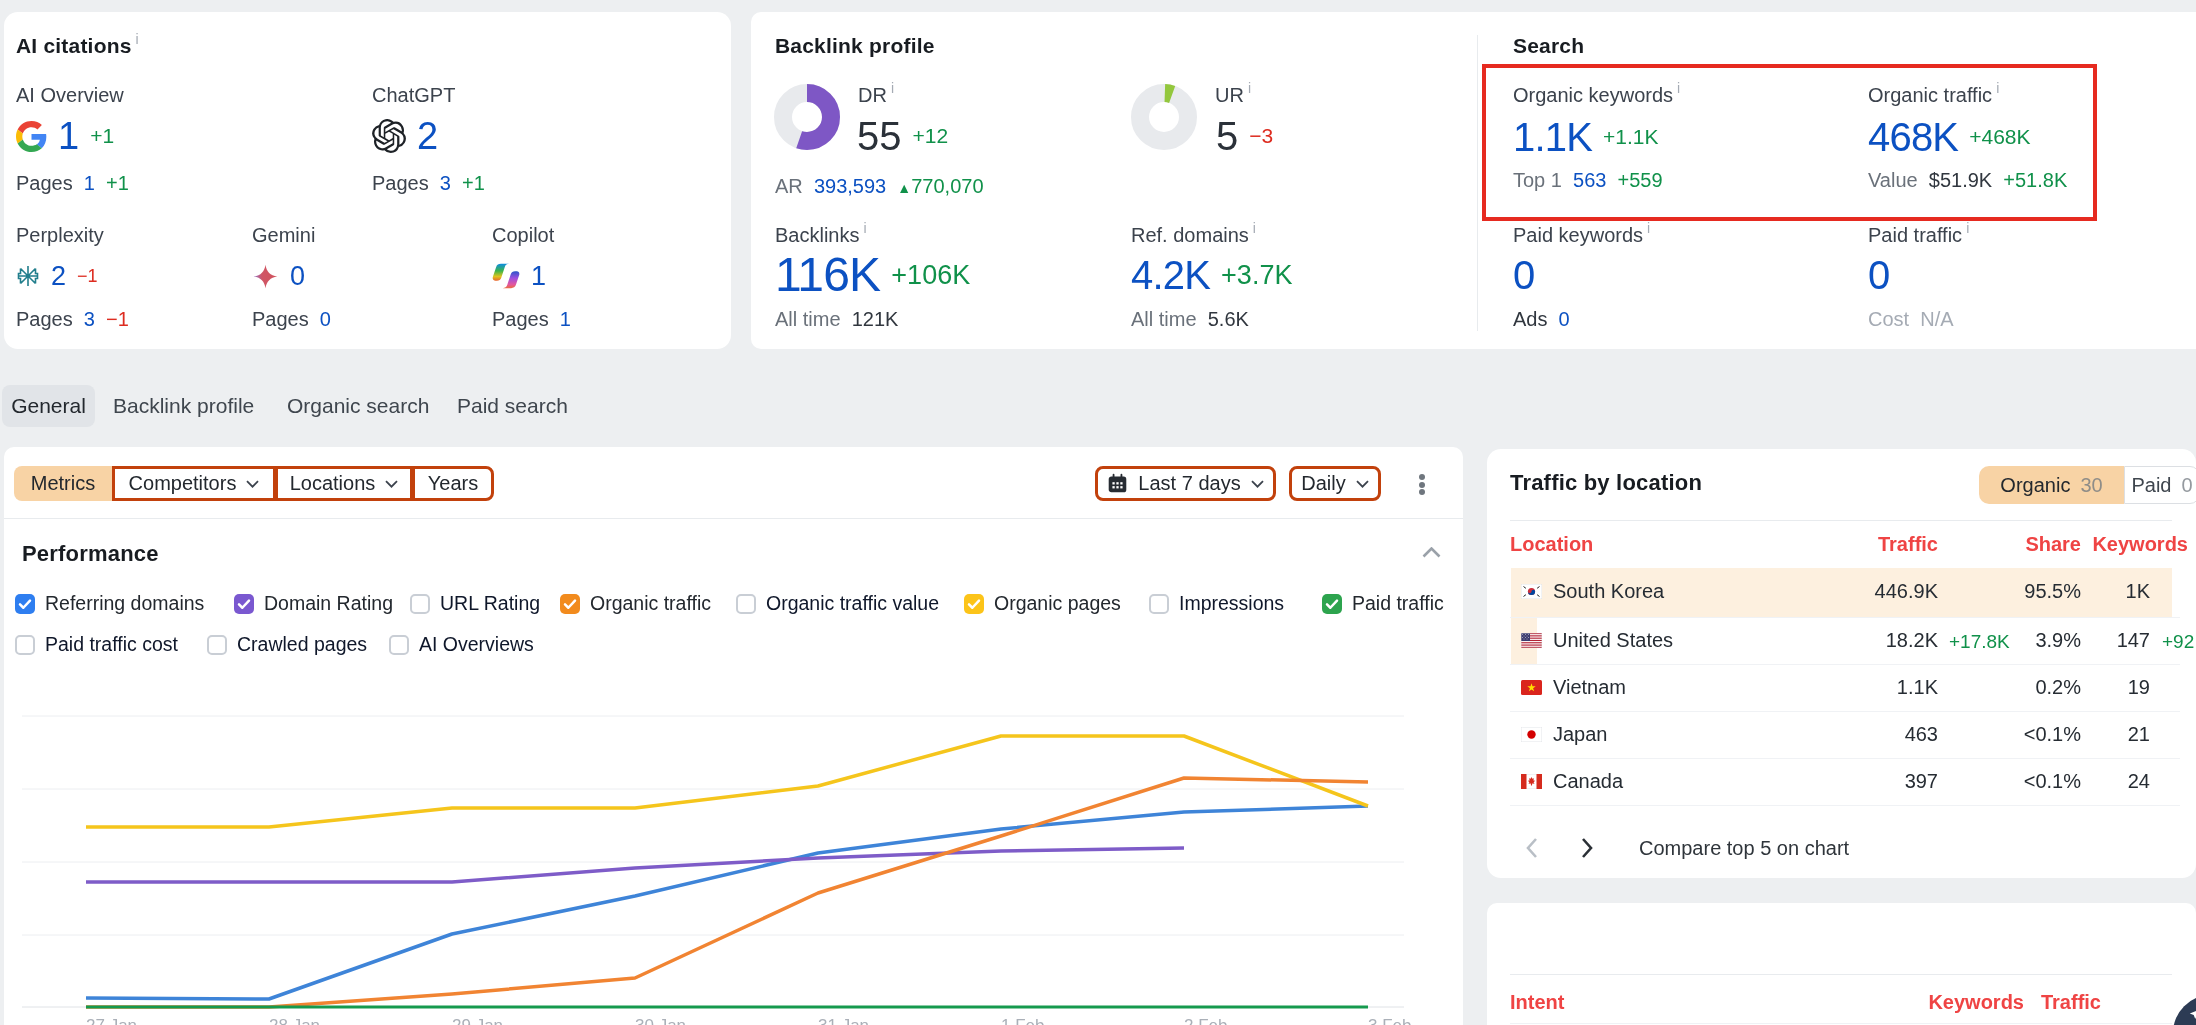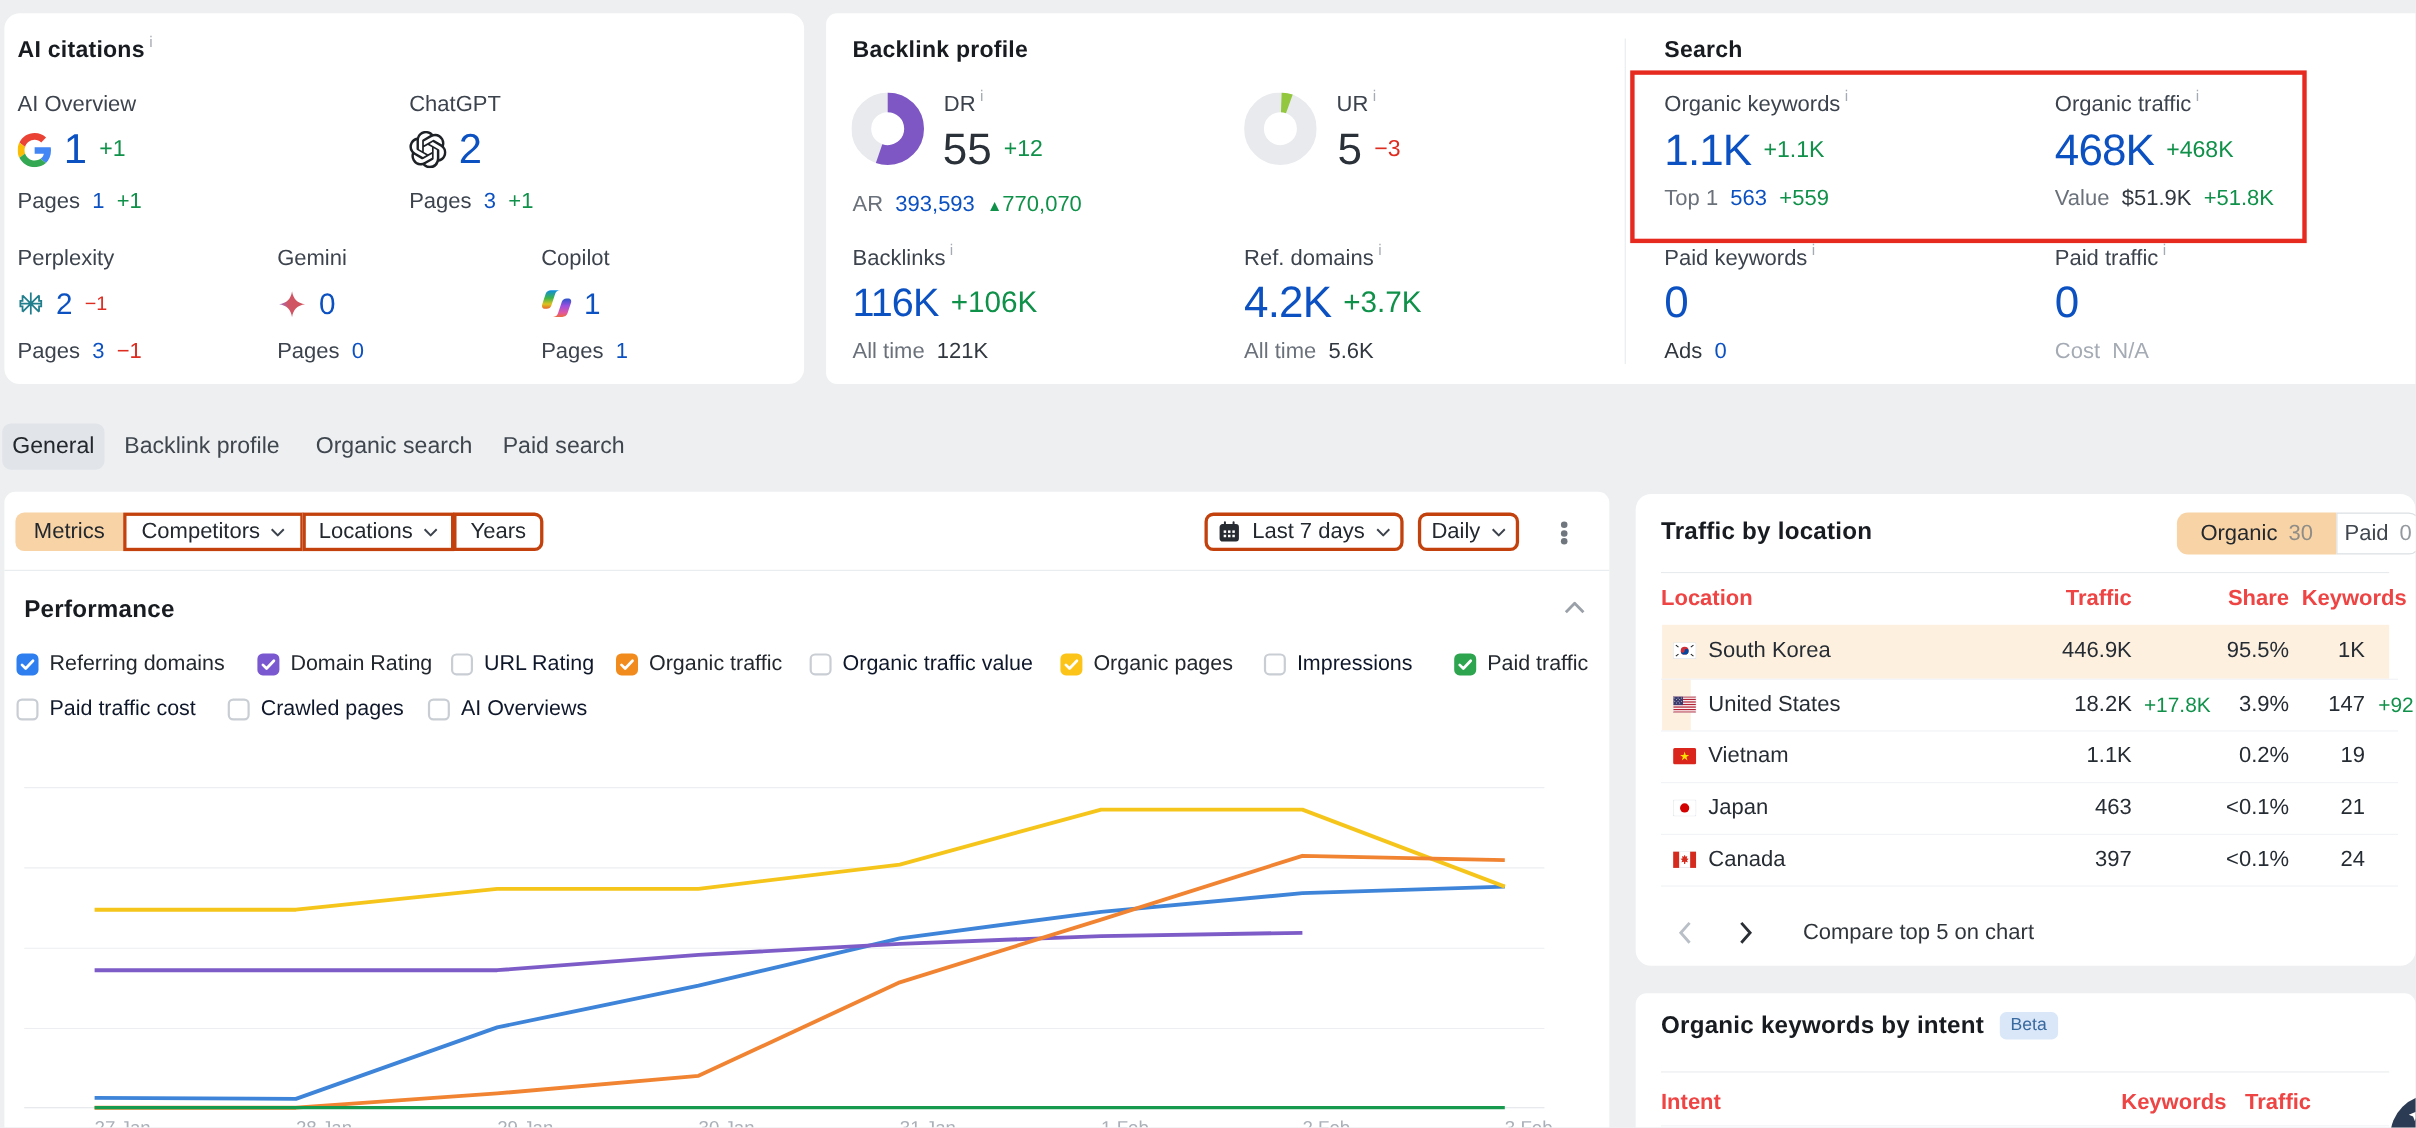--- a/index.html
+++ b/index.html
@@ -125,21 +125,21 @@
       <circle cx="33" cy="33" r="24" fill="none" stroke="#93c73d" stroke-width="18" stroke-dasharray="7.5 150.8" transform="rotate(-88 33 33)"></circle>
     </svg>
   <div class="a lbl" style="left:464px;top:72px">UR<span class="i">i</span></div>
   <div class="a vrow" style="left:465px;top:107px;height:34px">
       <span style="font-size:40px;color:#2b3139;line-height:34px">5</span>
       <span class="d21 rd">−3</span>
     </div>
 
   <div class="a lbl" style="left:24px;top:212px">Backlinks<span class="i">i</span></div>
   <div class="a vrow" style="left:24px;top:245px;height:36px">
-      <span style="font-size:36px;color:#0c51c2;line-height:36px;letter-spacing:-0.8px">116K</span>
+      <span style="font-size:48px;color:#0c51c2;line-height:36px;letter-spacing:-0.8px">116K</span>
       <span class="d27 gr">+106K</span>
     </div>
   <div class="a lbl" style="left:24px;top:296px"><span class="g">All time</span>&nbsp;&nbsp;<span style="color:#31373f">121K</span></div>
 
   <div class="a lbl" style="left:380px;top:212px">Ref. domains<span class="i">i</span></div>
   <div class="a vrow" style="left:380px;top:245px;height:36px">
       <span style="font-size:40px;color:#0c51c2;line-height:36px;letter-spacing:-0.8px">4.2K</span>
       <span class="d27 gr">+3.7K</span>
     </div>
   <div class="a lbl" style="left:380px;top:296px"><span class="g">All time</span>&nbsp;&nbsp;<span style="color:#31373f">5.6K</span></div>
@@ -402,24 +402,20 @@
   <svg class="a" width="13" height="22" viewBox="0 0 13 22" style="left:38px;top:388px" fill="none" stroke="#b9bfc6" stroke-width="2.6">
       <path d="M11 2L3 11l8 9"></path>
     </svg>
   <svg class="a" width="13" height="22" viewBox="0 0 13 22" style="left:94px;top:388px" fill="none" stroke="#2b3036" stroke-width="2.6">
       <path d="M2 2l8 9-8 9"></path>
     </svg>
   <div class="a td" style="left:152px;top:388px;color:#2f353b">Compare top 5 on chart</div>
 </div>
 
 <div class="card" style="left:1487px;top:903px;width:709px;height:122px;border-radius:10px 10px 0 0">
-  <div class="a" style="left:23px;top:16px;display:flex;align-items:center;gap:14px">
-    <span class="t" style="font-size:22px">Organic keywords by intent</span>
-    <span style="background:#d9e7f8;color:#38699f;font-size:16px;padding:3px 10px 4px;border-radius:6px">Beta</span>
-  </div>
   <div class="a" style="left:23px;top:71px;right:24px;height:1px;background:#e8ebee"></div>
   <div class="a th" style="left:23px;top:88px">Intent</div>
   <div class="a th" style="right:172px;top:88px">Keywords</div>
   <div class="a th" style="right:95px;top:88px">Traffic</div>
   <div class="a" style="left:23px;top:120px;right:24px;height:1px;background:#f0f2f5"></div>
 </div>
 
 <div class="a" style="left:1482px;top:64px;width:615px;height:157px;border:4px solid #e62a20;z-index:5"></div>
 <div class="a" style="left:2173px;top:995px;width:76px;height:76px;border-radius:50%;background:#2c3b54;z-index:6"></div>
 <svg class="a" width="11" height="11" viewBox="0 0 14 14" style="left:2189px;top:1008px;z-index:7">

